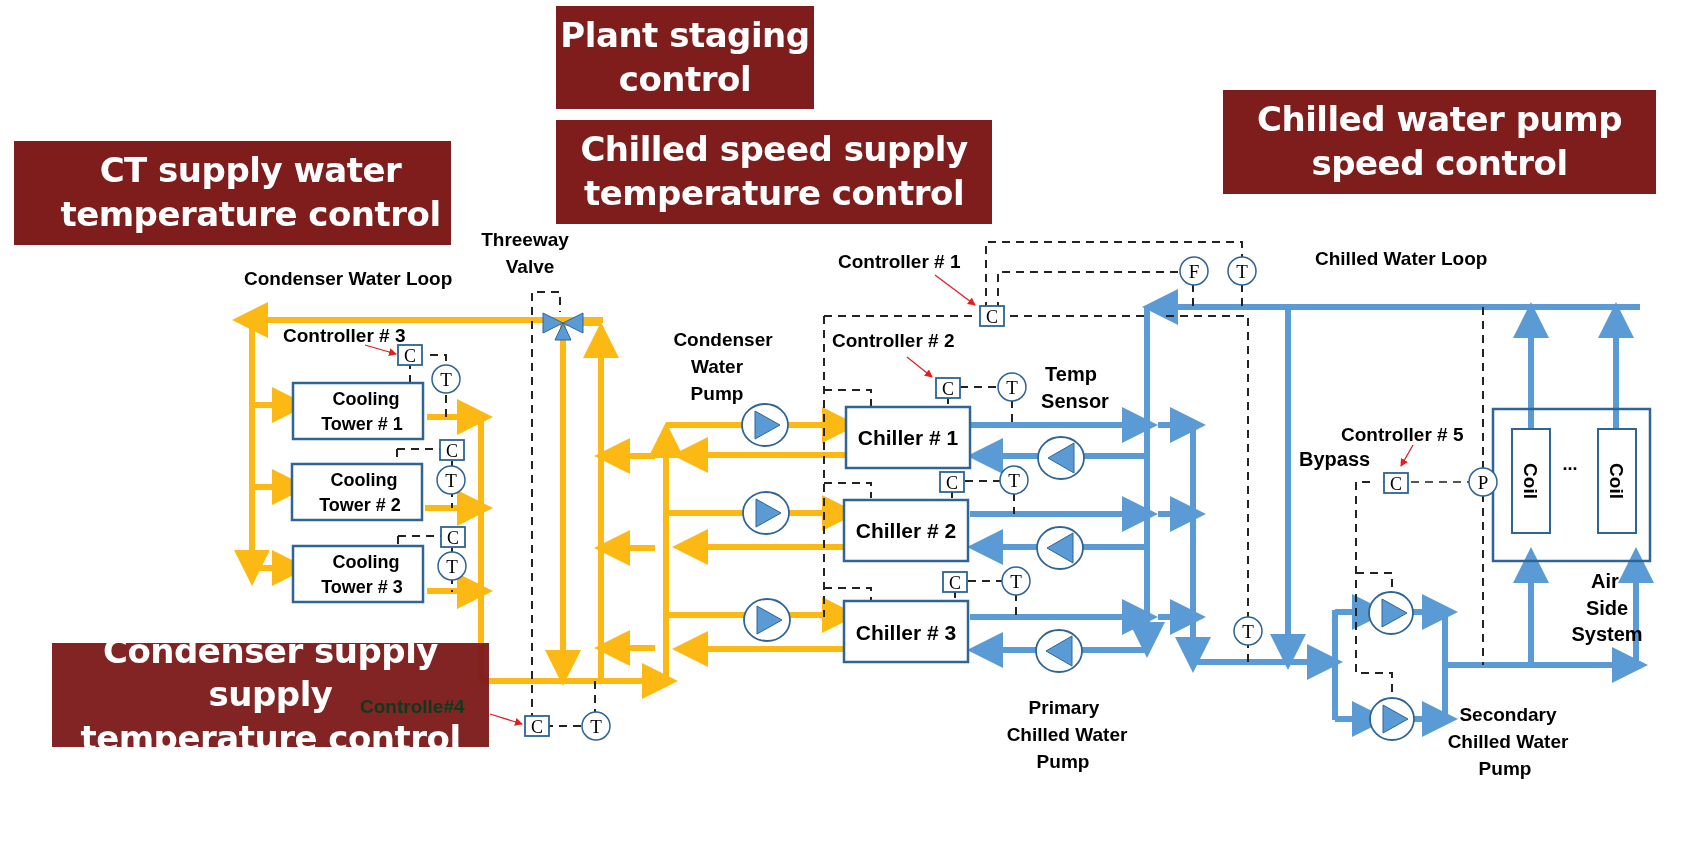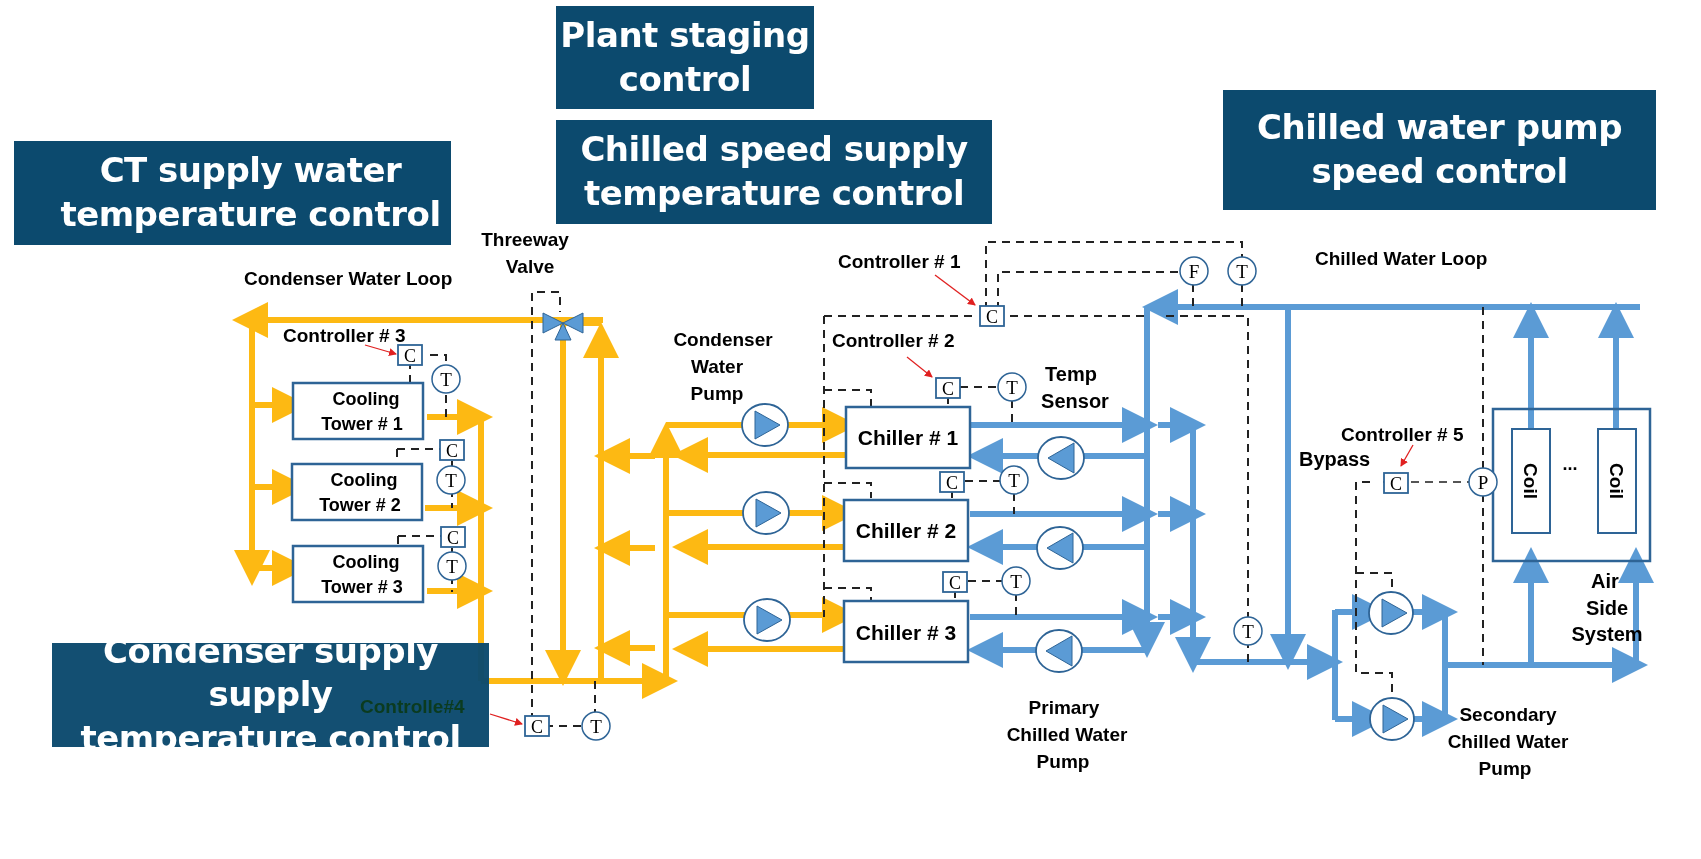--- a/index.html
+++ b/index.html
@@ -1,19 +1,19 @@
 <!DOCTYPE html>
 <html><head>
 <meta charset="utf-8">
 <style>
   html, body { margin: 0; padding: 0; background: #ffffff; }
   body { width: 1701px; height: 859px; position: relative; overflow: hidden;
          font-family: "Liberation Sans", sans-serif; }
   svg#diagram { position: absolute; left: 0; top: 0; }
-  .gbox { position: absolute; background: #0c4a6e; color: #ffffff;
+  .gbox { position: absolute; background: #7f1d1d; color: #ffffff;
           font-family: "DejaVu Sans", sans-serif; font-weight: bold;
           text-align: center; display: flex; align-items: center; justify-content: center;
           line-height: 1.28; font-size: 34px; letter-spacing: -0.5px; }
   .lbl { font-family: "Liberation Sans", sans-serif; font-weight: bold; fill: #000; }
   .box-text { font-family: "Liberation Sans", sans-serif; font-weight: bold; fill: #000; }
   .sym-text { font-family: "Liberation Serif", serif; fill: #000; }
   .y { stroke: #fdb913; stroke-width: 6; fill: none; }
   .b { stroke: #5b9bd5; stroke-width: 6; fill: none; }
   .d { stroke: #222; stroke-width: 2; stroke-dasharray: 8 6; fill: none; }
   .dg { stroke: #555; stroke-width: 2; stroke-dasharray: 8 6; fill: none; }
@@ -388,21 +388,21 @@
 </svg>
 
 <div class="gbox" style="left:556px;top:6px;width:258px;height:103px;">
   <span style="white-space:pre-line;">Plant staging
 control</span>
 </div>
 <div class="gbox" style="left:556px;top:120px;width:436px;height:104px;">
   <span style="white-space:pre-line;">Chilled speed supply
 temperature control</span>
 </div>
-<div class="gbox" style="left:1223px;top:90px;width:433px;height:120px;justify-content:center;">
+<div class="gbox" style="left:1223px;top:90px;width:433px;height:104px;justify-content:center;">
   <span style="white-space:pre-line;">Chilled water pump
 speed control</span>
 </div>
 <div class="gbox" style="left:14px;top:141px;width:437px;height:104px;">
   <span style="white-space:pre-line;margin-left:36px;">CT supply water
 temperature control</span>
 </div>
 <div class="gbox" style="left:52px;top:643px;width:437px;height:104px;opacity:0.97;">
   <span style="white-space:pre-line;">Condenser supply supply
 temperature control</span>

